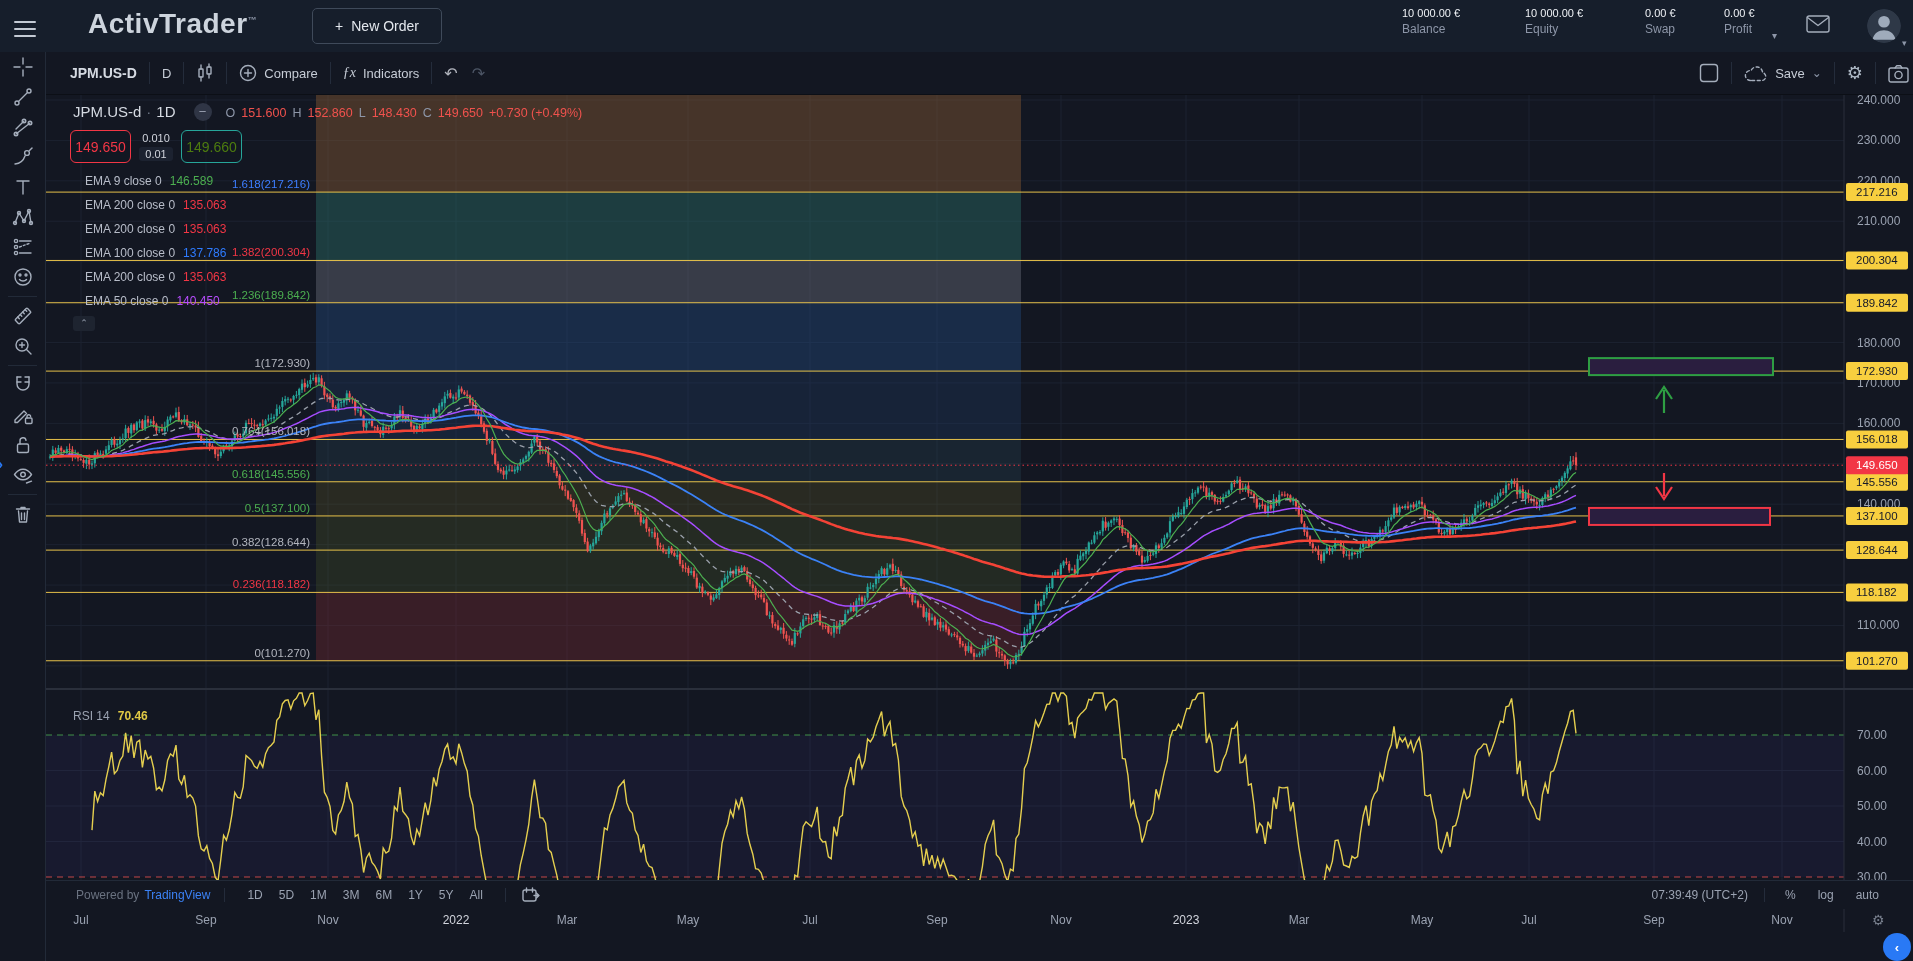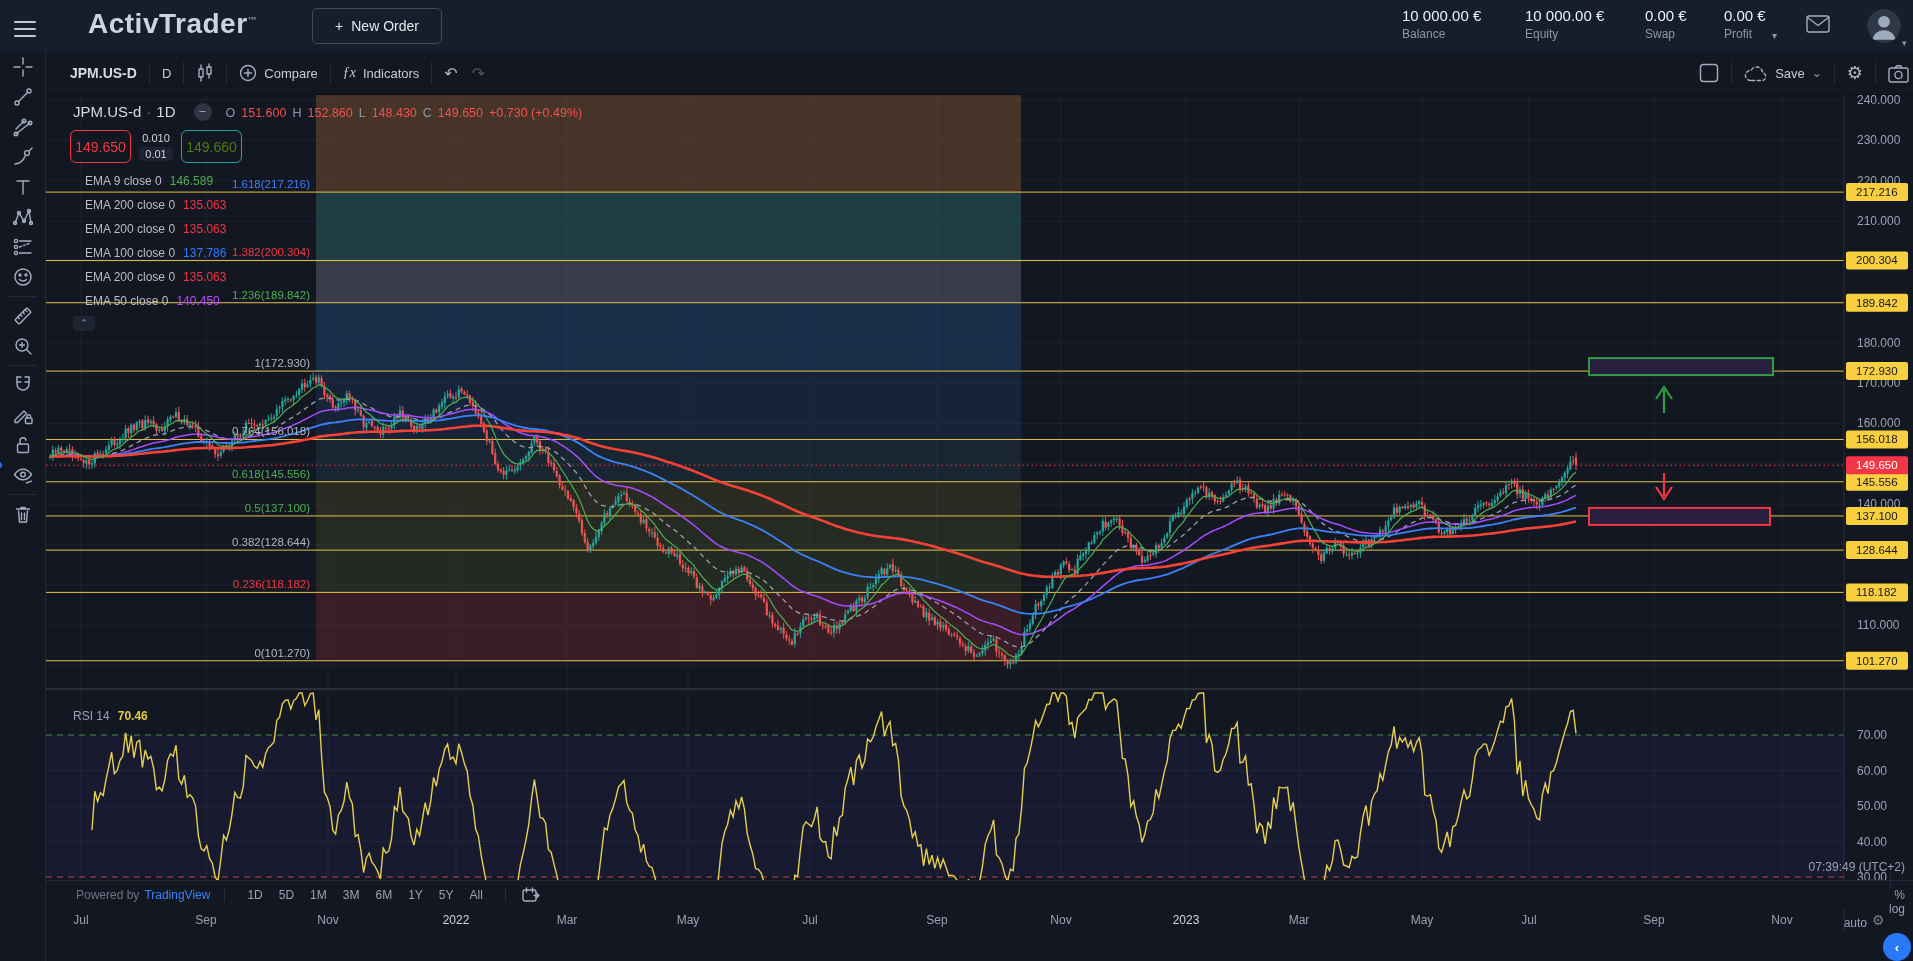--- a/index.html
+++ b/index.html
@@ -16,21 +16,21 @@
   #topbar { position:absolute; left:0; top:0; width:1913px; height:52px; background:#161e2b; z-index:5; }
   #hamburger { position:absolute; left:14px; top:16px; width:22px; height:18px; cursor:pointer; }
   #hamburger span { display:block; height:2px; background:#c3cad4; margin:5px 0; border-radius:1px; }
   #logo { position:absolute; left:88px; top:8px; font-size:28px; font-weight:700; color:#cdd4dd; letter-spacing:.5px; }
   #logo sup { font-size:9px; color:#8d96a8; }
   #new-order { position:absolute; left:312px; top:8px; width:130px; height:36px;
     border:1px solid #3f4a5a; border-radius:5px; background:transparent; color:#e4e8ee;
     font-size:14px; display:flex; align-items:center; justify-content:center; gap:8px; cursor:pointer;
     font-family:inherit; }
   .acct { position:absolute; top:7px; text-align:left; }
-  .acct .v { font-size:15px; color:#eef1f5;text-align:center; }
+  .acct .v { font-size:11px; color:#eef1f5;text-align:center; }
   .acct .l { font-size:12px; color:#8d96a8; margin-top:3px; }
   #acct-caret { position:absolute; left:1772px; top:30px; font-size:10px; color:#8d96a8; cursor:pointer; }
   #mail { position:absolute; left:1806px; top:15px; cursor:pointer; }
   #avatar { position:absolute; left:1867px; top:9px; width:34px; height:34px; border-radius:50%; overflow:hidden; cursor:pointer; }
   #avatar-caret { position:absolute; left:1902px; top:38px; font-size:9px; color:#8d96a8; }
 
   
   #toolbar { position:absolute; left:46px; top:52px; width:1867px; height:43px; background:#131722;
     border-bottom:1px solid #0c0f16; z-index:4; display:flex; align-items:center; font-size:13px; color:#c6ccd6; }
   .tb-sep { width:1px; height:22px; background:#242c3b; margin:0 12px; }
@@ -72,21 +72,21 @@
   #rsi-legend { position:absolute; left:73px; top:709px; z-index:3; font-size:12px; color:#9aa2b1; }
   #rsi-legend b { font-weight:bold; color:#e0c945; margin-left:8px; }
 
   
   #bottombar { position:absolute; left:46px; top:880px; width:1867px; height:29px; background:#131722;
     border-top:1px solid #222a38; z-index:4; display:flex; align-items:center; font-size:12px; color:#9aa2b1; padding:0 8px 0 30px; }
   #bottombar .bsep { width:1px; height:14px; background:#242c3b; margin:0 14px; }
   #powered { color:#6a7280; }
   #tv-link { color:#3b82f6; margin-left:5px; cursor:pointer; }
   .range-btn { margin:0 8px; cursor:pointer; }
-  #bb-right { margin-left:auto; display:flex; align-items:flex-end;flex-direction:column; }
+  #bb-right { margin-left:auto; display:flex; align-items:flex-start; }
   #bb-right > span { margin-left:22px; cursor:pointer; }
   #collapse-circle { position:absolute; left:1883px; top:933px; width:28px; height:28px; border-radius:50%;
     background:#2979f5; color:#fff; display:flex; align-items:center; justify-content:center; font-size:13px; font-weight:bold; z-index:6; cursor:pointer; }
 </style>
 </head>
 <body>
 
 <svg id="chart-svg" width="1913" height="961">
     <g>
       <line x1="46" y1="100" x2="1844" y2="100" stroke="#1c2230" stroke-width="1"></line>
@@ -1610,18 +1610,18 @@
     <svg class="icon" width="18" height="16" viewBox="0 0 18 16">
         <rect x="1" y="3" width="13" height="11" rx="2"></rect>
         <path d="M4.5 1v4M10.5 1v4M17 8.5h-5m2.4-2.4L17 8.5l-2.6 2.4"></path>
       </svg>
   </span>
   <div id="bb-right">
     <span>07:39:49 (UTC+2)</span>
     <span class="bsep" style="margin-left:16px"></span>
     <span style="margin-left:6px">%</span>
     <span>log</span>
-    <span style="margin-right:38px">auto</span>
+    <span style="margin-right:26px">auto</span>
   </div>
 </div>
 <div id="collapse-circle">
   <span>‹</span>
 </div>
 
 </body></html>

